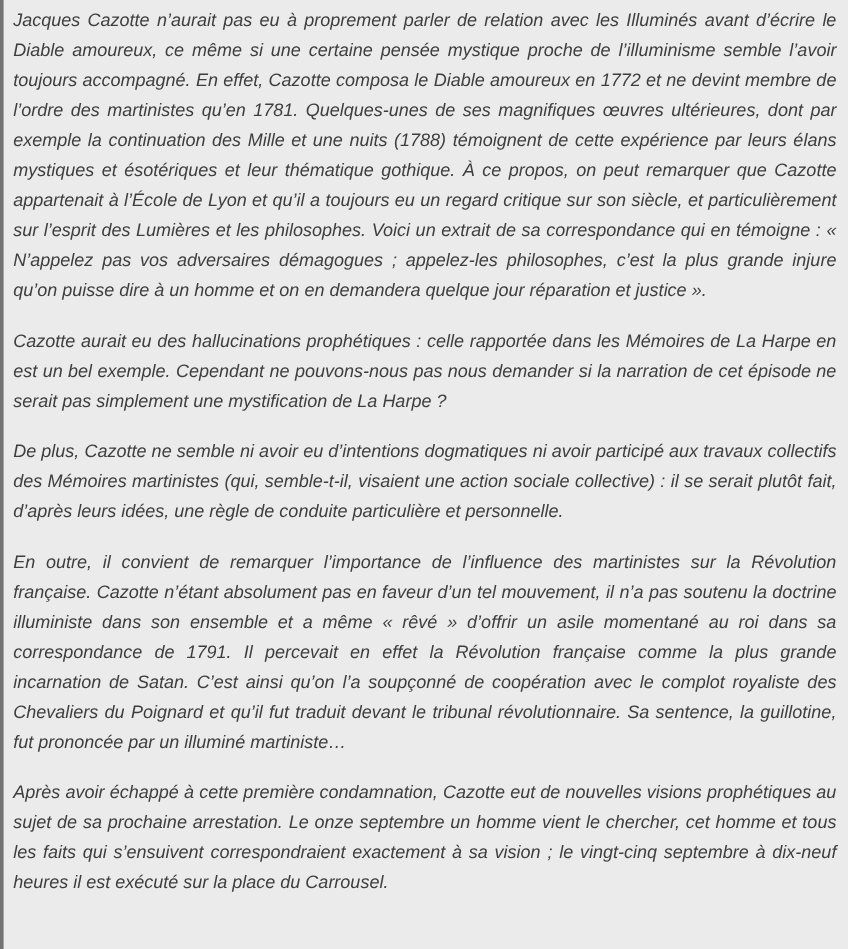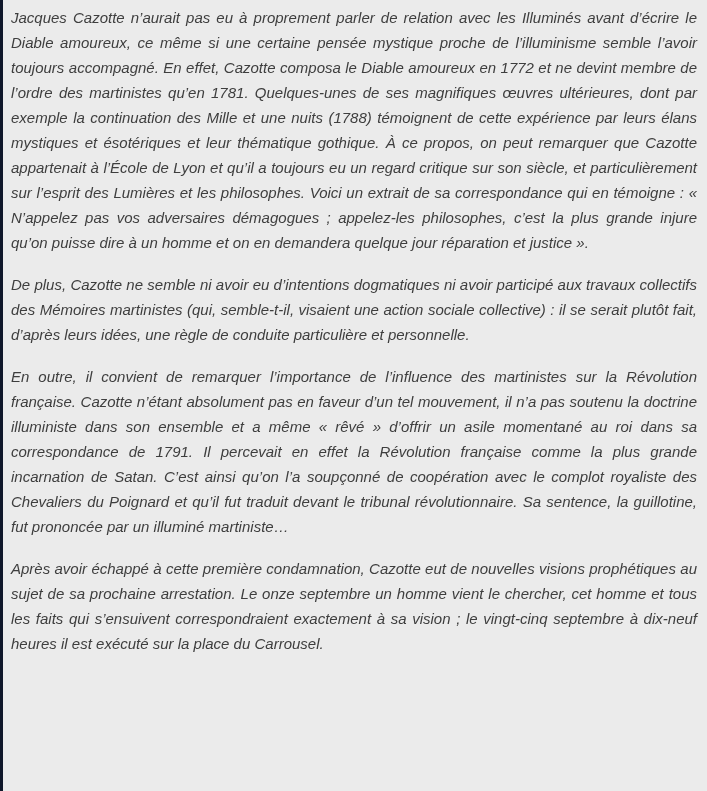--- a/index.html
+++ b/index.html
@@ -10,37 +10,38 @@
     body {
       width: 707px;
       height: 791px;
       overflow: hidden;
       box-sizing: border-box;
     }
     .quote-block {
       box-sizing: border-box;
       width: 707px;
       min-height: 791px;
-      border-left: 3px solid #0f172a;
+      border-left: 3px solid #737373;
       padding: 5px 10px 10px 8px;
       font-family: "Liberation Sans", sans-serif;
       font-style: italic;
       font-size: 15px;
       line-height: 25px;
       color: #3e3e3e;
       text-align: justify;
     }
     .quote-block p {
       margin: 0 0 17px 0;
     }
     .quote-block p:last-child {
       margin-bottom: 0;
     }
   </style>
 </head>
 <body>
 
 <div class="quote-block">
   <p>Jacques Cazotte n’aurait pas eu à proprement parler de relation avec les Illuminés avant d’écrire le Diable amoureux, ce même si une certaine pensée mystique proche de l’illuminisme semble l’avoir toujours accompagné. En effet, Cazotte composa le Diable amoureux en 1772 et ne devint membre de l’ordre des martinistes qu’en 1781. Quelques-unes de ses magnifiques œuvres ultérieures, dont par exemple la continuation des Mille et une nuits (1788) témoignent de cette expérience par leurs élans mystiques et ésotériques et leur thématique gothique. À ce propos, on peut remarquer que Cazotte appartenait à l’École de Lyon et qu’il a toujours eu un regard critique sur son siècle, et particulièrement sur l’esprit des Lumières et les philosophes. Voici un extrait de sa correspondance qui en témoigne : « N’appelez pas vos adversaires démagogues ; appelez-les philosophes, c’est la plus grande injure qu’on puisse dire à un homme et on en demandera quelque jour réparation et justice ».</p>
+  <p>Cazotte aurait eu des hallucinations prophétiques : celle rapportée dans les Mémoires de La Harpe en est un bel exemple. Cependant ne pouvons-nous pas nous demander si la narration de cet épisode ne serait pas simplement une mystification de La Harpe ?</p>
   <p>De plus, Cazotte ne semble ni avoir eu d’intentions dogmatiques ni avoir participé aux travaux collectifs des Mémoires martinistes (qui, semble-t-il, visaient une action sociale collective) : il se serait plutôt fait, d’après leurs idées, une règle de conduite particulière et personnelle.</p>
   <p>En outre, il convient de remarquer l’importance de l’influence des martinistes sur la Révolution française. Cazotte n’étant absolument pas en faveur d’un tel mouvement, il n’a pas soutenu la doctrine illuministe dans son ensemble et a même « rêvé » d’offrir un asile momentané au roi dans sa correspondance de 1791. Il percevait en effet la Révolution française comme la plus grande incarnation de Satan. C’est ainsi qu’on l’a soupçonné de coopération avec le complot royaliste des Chevaliers du Poignard et qu’il fut traduit devant le tribunal révolutionnaire. Sa sentence, la guillotine, fut prononcée par un illuminé martiniste…</p>
   <p>Après avoir échappé à cette première condamnation, Cazotte eut de nouvelles visions prophétiques au sujet de sa prochaine arrestation. Le onze septembre un homme vient le chercher, cet homme et tous les faits qui s’ensuivent correspondraient exactement à sa vision ; le vingt-cinq septembre à dix-neuf heures il est exécuté sur la place du Carrousel.</p>
 </div>
 
 </body></html>

